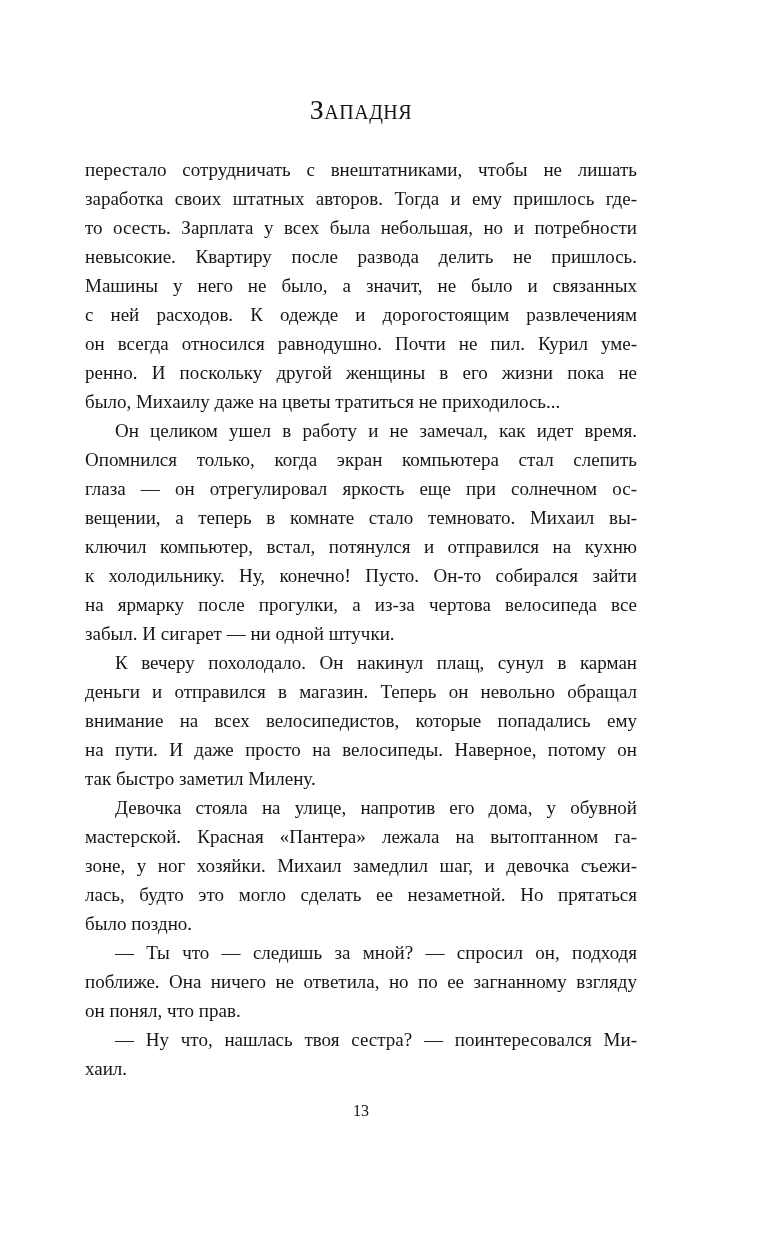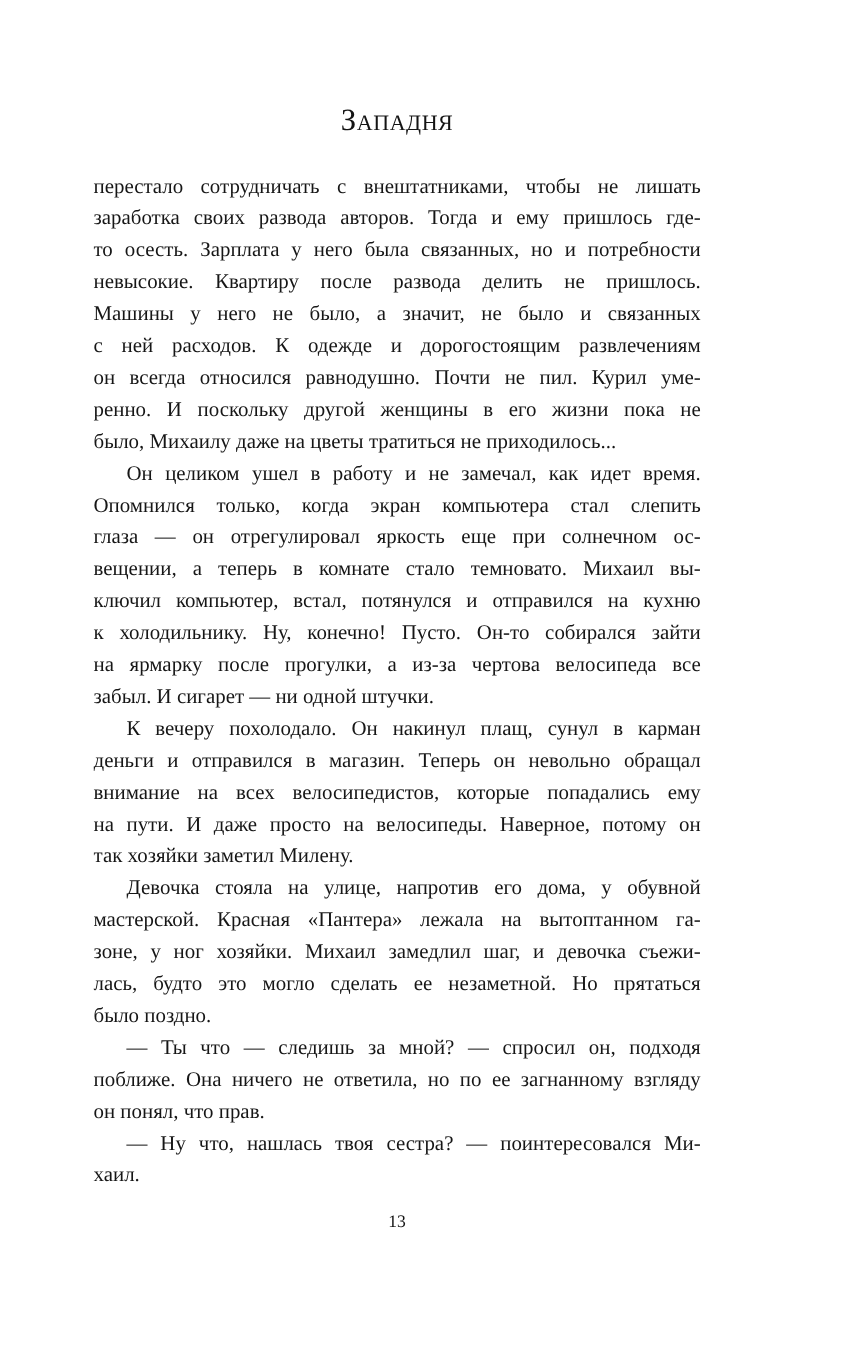--- a/index.html
+++ b/index.html
@@ -61,22 +61,22 @@
 </style>
 </head>
 <body>
 
 <div class="page">
   <div class="content">
     <h1 class="chapter-title">Западня</h1>
     <div class="text-block">
         <div class="para">
           <div class="line first">перестало сотрудничать с внештатниками, чтобы не лишать</div>
-          <div class="line">заработка своих развода авторов. Тогда и ему пришлось где-</div>
-          <div class="line">то осесть. Зарплата у него была связанных, но и потребности</div>
+          <div class="line">заработка своих штатных авторов. Тогда и ему пришлось где-</div>
+          <div class="line">то осесть. Зарплата у всех была небольшая, но и потребности</div>
           <div class="line">невысокие. Квартиру после развода делить не пришлось.</div>
           <div class="line">Машины у него не было, а значит, не было и связанных</div>
           <div class="line">с ней расходов. К одежде и дорогостоящим развлечениям</div>
           <div class="line">он всегда относился равнодушно. Почти не пил. Курил уме-</div>
           <div class="line">ренно. И поскольку другой женщины в его жизни пока не</div>
           <div class="line last">было, Михаилу даже на цветы тратиться не приходилось...</div>
         </div>
         <div class="para indent">
           <div class="line first">Он целиком ушел в работу и не замечал, как идет время.</div>
           <div class="line">Опомнился только, когда экран компьютера стал слепить</div>
@@ -85,21 +85,21 @@
           <div class="line">ключил компьютер, встал, потянулся и отправился на кухню</div>
           <div class="line">к холодильнику. Ну, конечно! Пусто. Он-то собирался зайти</div>
           <div class="line">на ярмарку после прогулки, а из-за чертова велосипеда все</div>
           <div class="line last">забыл. И сигарет — ни одной штучки.</div>
         </div>
         <div class="para indent">
           <div class="line first">К вечеру похолодало. Он накинул плащ, сунул в карман</div>
           <div class="line">деньги и отправился в магазин. Теперь он невольно обращал</div>
           <div class="line">внимание на всех велосипедистов, которые попадались ему</div>
           <div class="line">на пути. И даже просто на велосипеды. Наверное, потому он</div>
-          <div class="line last">так хозяйки заметил Милену.</div>
+          <div class="line last">так быстро заметил Милену.</div>
         </div>
         <div class="para indent">
           <div class="line first">Девочка стояла на улице, напротив его дома, у обувной</div>
           <div class="line">мастерской. Красная «Пантера» лежала на вытоптанном га-</div>
           <div class="line">зоне, у ног хозяйки. Михаил замедлил шаг, и девочка съежи-</div>
           <div class="line">лась, будто это могло сделать ее незаметной. Но прятаться</div>
           <div class="line last">было поздно.</div>
         </div>
         <div class="para indent">
           <div class="line first">— Ты что — следишь за мной? — спросил он, подходя</div>

